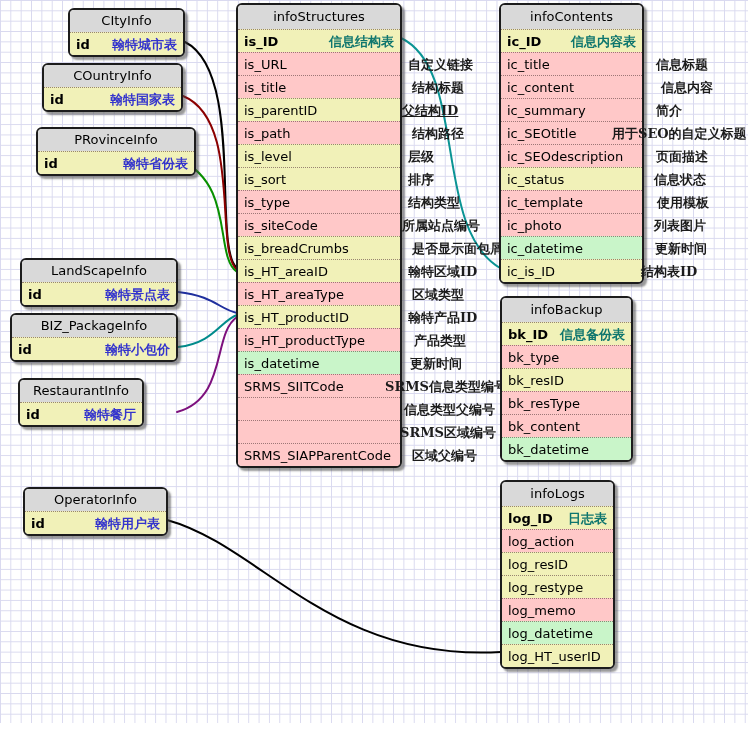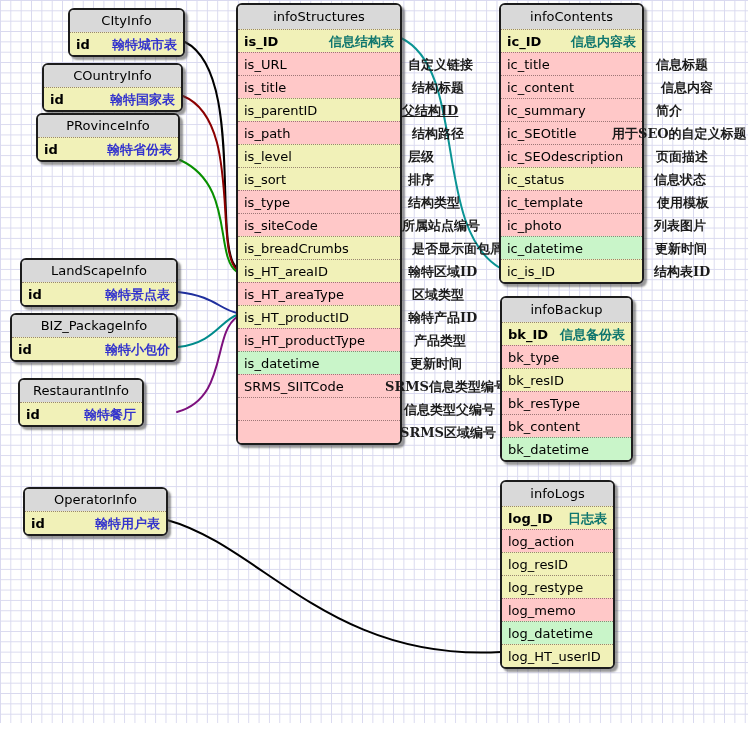--- a/index.html
+++ b/index.html
@@ -67,21 +67,21 @@
   <div class="edge r"></div>
   <div class="edge b"></div>
 <div class="tbl small" style="left: 68px; top: 8px; width: 117px;">
       <div class="hdr">CItyInfo</div>
       <div class="row c-yellow"><span class="fname bold">id</span><span class="iann a-blue">翰特城市表</span></div>
     </div>
     <div class="tbl small" style="left: 42px; top: 63px; width: 141px;">
       <div class="hdr">COuntryInfo</div>
       <div class="row c-yellow"><span class="fname bold">id</span><span class="iann a-blue">翰特国家表</span></div>
     </div>
-    <div class="tbl small" style="left: 36px; top: 113px; width: 144px;">
+    <div class="tbl small" style="left: 36px; top: 127px; width: 160px;">
       <div class="hdr">PRovinceInfo</div>
       <div class="row c-yellow"><span class="fname bold">id</span><span class="iann a-blue">翰特省份表</span></div>
     </div>
     <div class="tbl small" style="left: 20px; top: 258px; width: 158px;">
       <div class="hdr">LandScapeInfo</div>
       <div class="row c-yellow"><span class="fname bold">id</span><span class="iann a-blue">翰特景点表</span></div>
     </div>
     <div class="tbl small" style="left: 10px; top: 313px; width: 168px;">
       <div class="hdr">BIZ_PackageInfo</div>
       <div class="row c-yellow"><span class="fname bold">id</span><span class="iann a-blue">翰特小包价</span></div>
@@ -107,34 +107,35 @@
       <div class="row c-pink"><span class="fname">is_siteCode</span><span class="eann" style="left: 164px;">所属站点编号</span></div>
       <div class="row c-yellow"><span class="fname">is_breadCrumbs</span><span class="eann" style="left: 160px; margin-left: 14px;">是否显示面包屑</span></div>
       <div class="row c-yellow"><span class="fname">is_HT_areaID</span><span class="eann" style="left: 170px;">翰特区域ID</span></div>
       <div class="row c-pink"><span class="fname">is_HT_areaType</span><span class="eann" style="left: 174px;">区域类型</span></div>
       <div class="row c-yellow"><span class="fname">is_HT_productID</span><span class="eann" style="left: 170px;">翰特产品ID</span></div>
       <div class="row c-pink"><span class="fname">is_HT_productType</span><span class="eann" style="left: 176px;">产品类型</span></div>
       <div class="row c-green"><span class="fname">is_datetime</span><span class="eann" style="left: 172px;">更新时间</span></div>
       <div class="row c-pink"><span class="fname">SRMS_SIITCode</span><span class="eann" style="left: 147px;">SRMS信息类型编号</span></div>
       <div class="row c-pink"><span class="eann" style="left: 166px;">信息类型父编号</span></div>
       <div class="row c-pink"><span class="eann" style="left: 162px;">SRMS区域编号</span></div>
+      <div class="row c-pink"><span class="fname">SRMS_SIAPParentCode</span><span class="eann" style="left: 174px;">区域父编号</span></div>
     </div>
     <div class="tbl" style="left: 499px; top: 3px; width: 145px;">
       <div class="hdr">infoContents</div>
       <div class="row c-yellow"><span class="fname bold">ic_ID</span><span class="iann a-red">信息内容表</span></div>
       <div class="row c-pink"><span class="fname">ic_title</span><span class="eann" style="left: 155px;">信息标题</span></div>
       <div class="row c-pink"><span class="fname">ic_content</span><span class="eann" style="left: 160px;">信息内容</span></div>
       <div class="row c-pink"><span class="fname">ic_summary</span><span class="eann" style="left: 155px;">简介</span></div>
       <div class="row c-pink"><span class="fname">ic_SEOtitle</span><span class="eann" style="left: 111px;">用于SEO的自定义标题</span></div>
       <div class="row c-pink"><span class="fname">ic_SEOdescription</span><span class="eann" style="left: 155px;">页面描述</span></div>
       <div class="row c-yellow"><span class="fname">ic_status</span><span class="eann" style="left: 153px;">信息状态</span></div>
       <div class="row c-pink"><span class="fname">ic_template</span><span class="eann" style="left: 156px;">使用模板</span></div>
       <div class="row c-pink"><span class="fname">ic_photo</span><span class="eann" style="left: 153px;">列表图片</span></div>
       <div class="row c-green"><span class="fname">ic_datetime</span><span class="eann" style="left: 154px;">更新时间</span></div>
-      <div class="row c-yellow"><span class="fname">ic_is_ID</span><span class="eann" style="left: 153px;">结构表ID</span></div>
+      <div class="row c-yellow"><span class="fname">ic_is_ID</span><span class="eann" style="left: 140px;">结构表ID</span></div>
     </div>
     <div class="tbl" style="left: 500px; top: 296px; width: 133px;">
       <div class="hdr">infoBackup</div>
       <div class="row c-yellow"><span class="fname bold">bk_ID</span><span class="iann a-red">信息备份表</span></div>
       <div class="row c-pink"><span class="fname">bk_type</span></div>
       <div class="row c-yellow"><span class="fname">bk_resID</span></div>
       <div class="row c-pink"><span class="fname">bk_resType</span></div>
       <div class="row c-pink"><span class="fname">bk_content</span></div>
       <div class="row c-green"><span class="fname">bk_datetime</span></div>
     </div>

